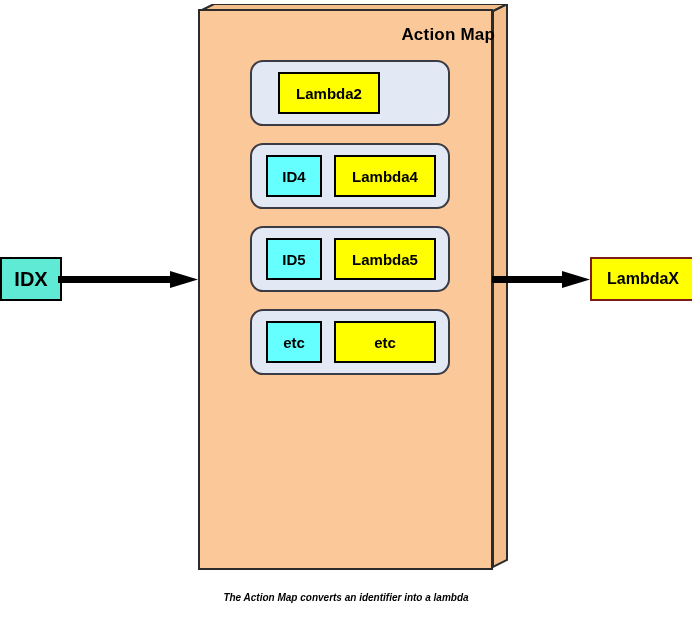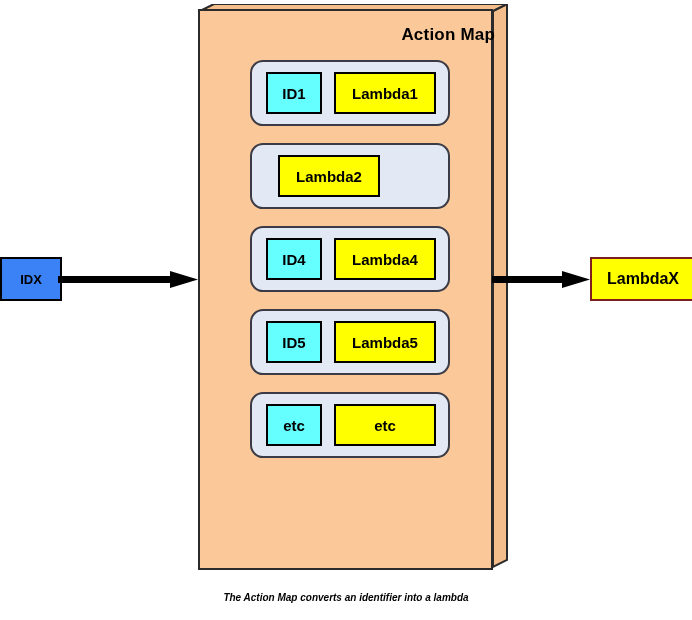--- a/index.html
+++ b/index.html
@@ -102,26 +102,26 @@
   }
 
   
   #idx-box {
     position: absolute;
     left: 0px;
     top: 257px;
     width: 62px;
     height: 44px;
     box-sizing: border-box;
-    background: #3b82f6;
+    background: #5eead4;
     border: 2px solid #000000;
     display: flex;
     align-items: center;
     justify-content: center;
-    font-size: 13px;
+    font-size: 20px;
     font-weight: bold;
     color: #000000;
   }
   #lambdax-box {
     position: absolute;
     left: 590px;
     top: 257px;
     width: 106px;
     height: 44px;
     box-sizing: border-box;
@@ -162,24 +162,20 @@
     <polygon points="295,7 309,0 309,556 295,563" fill="#F4BE8C" stroke="#2b2b2b" stroke-width="2"></polygon>
     <polygon points="2,7 295,7 309,0 16,0" fill="#F4BE8C" stroke="#2b2b2b" stroke-width="2"></polygon>
   </svg>
 
   <div id="action-map-face">
     <div id="action-map-title">Action Map</div>
   </div>
 
   <div id="rows">
 
-    <div class="map-row">
-      <div class="row-id">ID1</div>
-      <div class="row-lambda">Lambda1</div>
-    </div>
 
     <div class="map-row">
       <div class="row-lambda">Lambda2</div>
     </div>
 
 
     <div class="map-row">
       <div class="row-id">ID4</div>
       <div class="row-lambda">Lambda4</div>
     </div>

